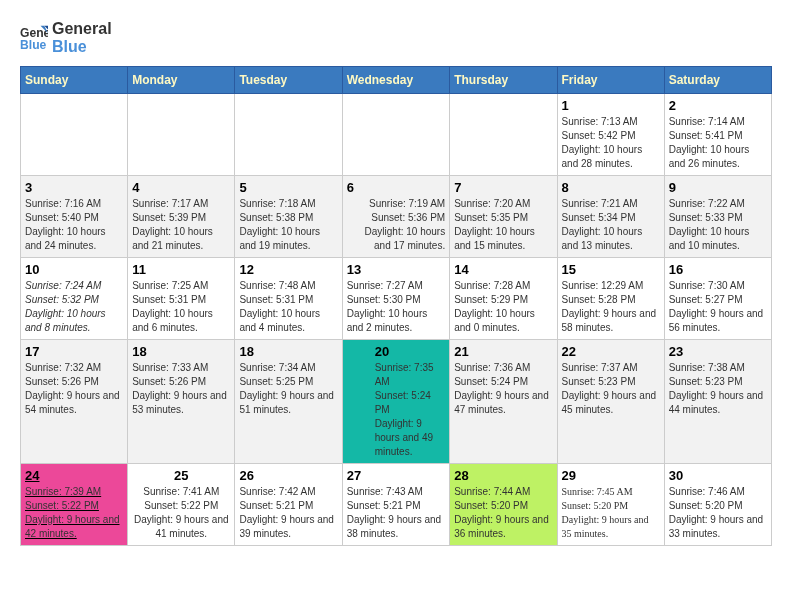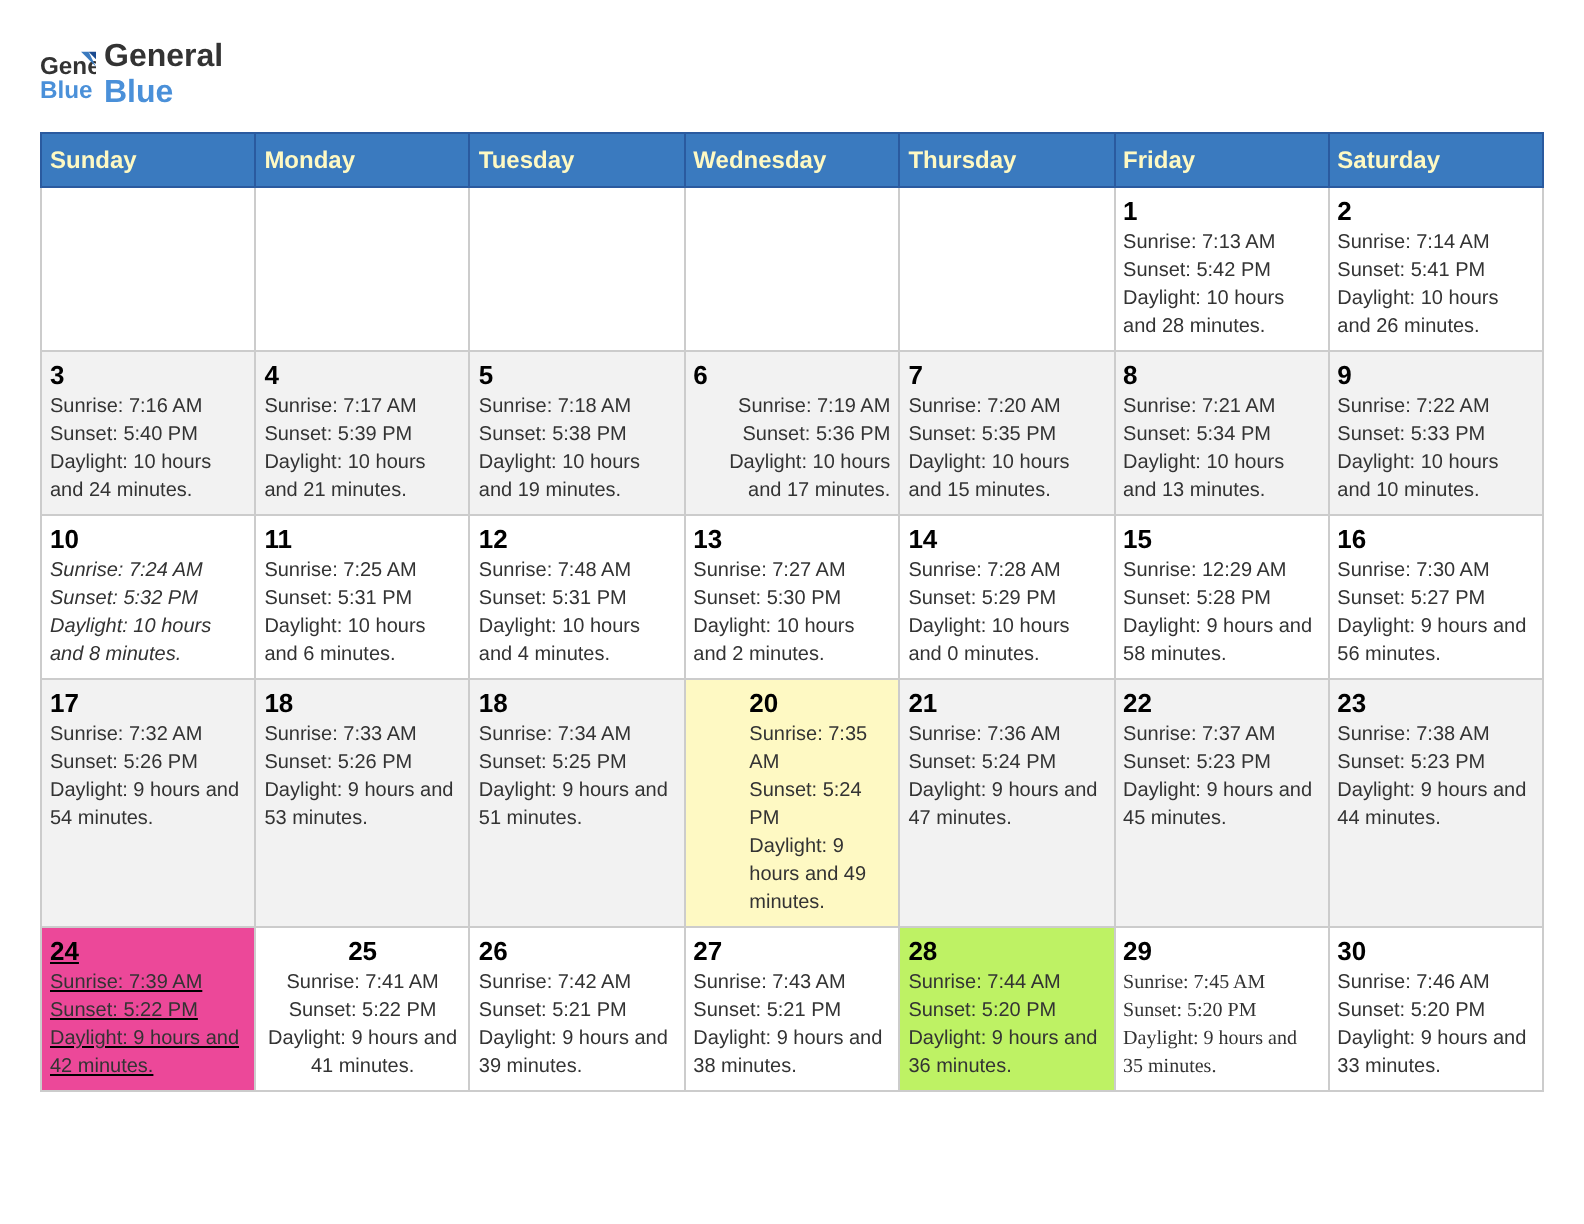--- a/index.html
+++ b/index.html
@@ -237,21 +237,21 @@
           <div class="day-info" style="white-space: pre-line;">Sunrise: 7:33 AM
 Sunset: 5:26 PM
 Daylight: 9 hours and 53 minutes.</div>
         </td>
         <td style="background: rgb(242, 242, 242);">
           <span class="day-number">18</span>
           <div class="day-info" style="white-space: pre-line;">Sunrise: 7:34 AM
 Sunset: 5:25 PM
 Daylight: 9 hours and 51 minutes.</div>
         </td>
-        <td style="background: #fef9c3; padding-left: 32px;">
+        <td style="background: #14b8a6; padding-left: 32px;">
           <span class="day-number">20</span>
           <div class="day-info" style="white-space: pre-line;">Sunrise: 7:35 AM
 Sunset: 5:24 PM
 Daylight: 9 hours and 49 minutes.</div>
         </td>
         <td style="background: rgb(242, 242, 242);">
           <span class="day-number">21</span>
           <div class="day-info" style="white-space: pre-line;">Sunrise: 7:36 AM
 Sunset: 5:24 PM
 Daylight: 9 hours and 47 minutes.</div>

